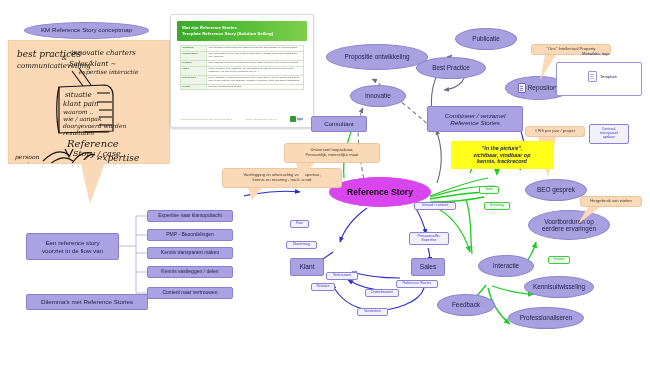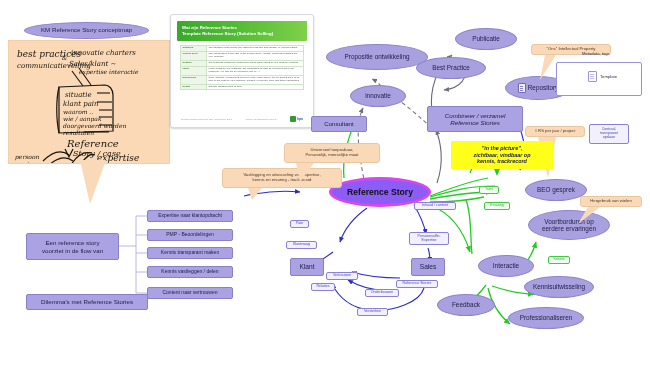--- a/index.html
+++ b/index.html
@@ -30,21 +30,21 @@
     position:absolute;background:#fad9b8;border:1px solid #e9c79f;border-radius:3px;
     color:#4a3b28;display:flex;align-items:center;justify-content:center;text-align:center;
     line-height:1.18;box-sizing:border-box;padding:2px 4px;font-size:4.2px;
   }
   .yellownote{
     position:absolute;background:#ffff1a;color:#1b1b5a;display:flex;align-items:center;
     justify-content:center;text-align:center;line-height:1.25;box-sizing:border-box;
     padding:2px 4px;font-style:italic;font-weight:bold;font-size:5.4px;
   }
   .greenmain{
-    position:absolute;background:#8b5cf6;border:3px solid #d946ef;border-radius:50%;
+    position:absolute;background:#d946ef;border:1px solid #d946ef;border-radius:50%;
     color:#101010;display:flex;align-items:center;justify-content:center;text-align:center;
     font-weight:bold;box-sizing:border-box;
   }
   .plainlabel{position:absolute;color:#2a2a5a;text-align:left;line-height:1.1;}
 
   
   #title{left:24px;top:22px;width:125px;height:17px;font-size:6.2px;}
 
   
   #sketch{position:absolute;left:8px;top:40px;width:160px;height:122px;background:#fbd9b6;

